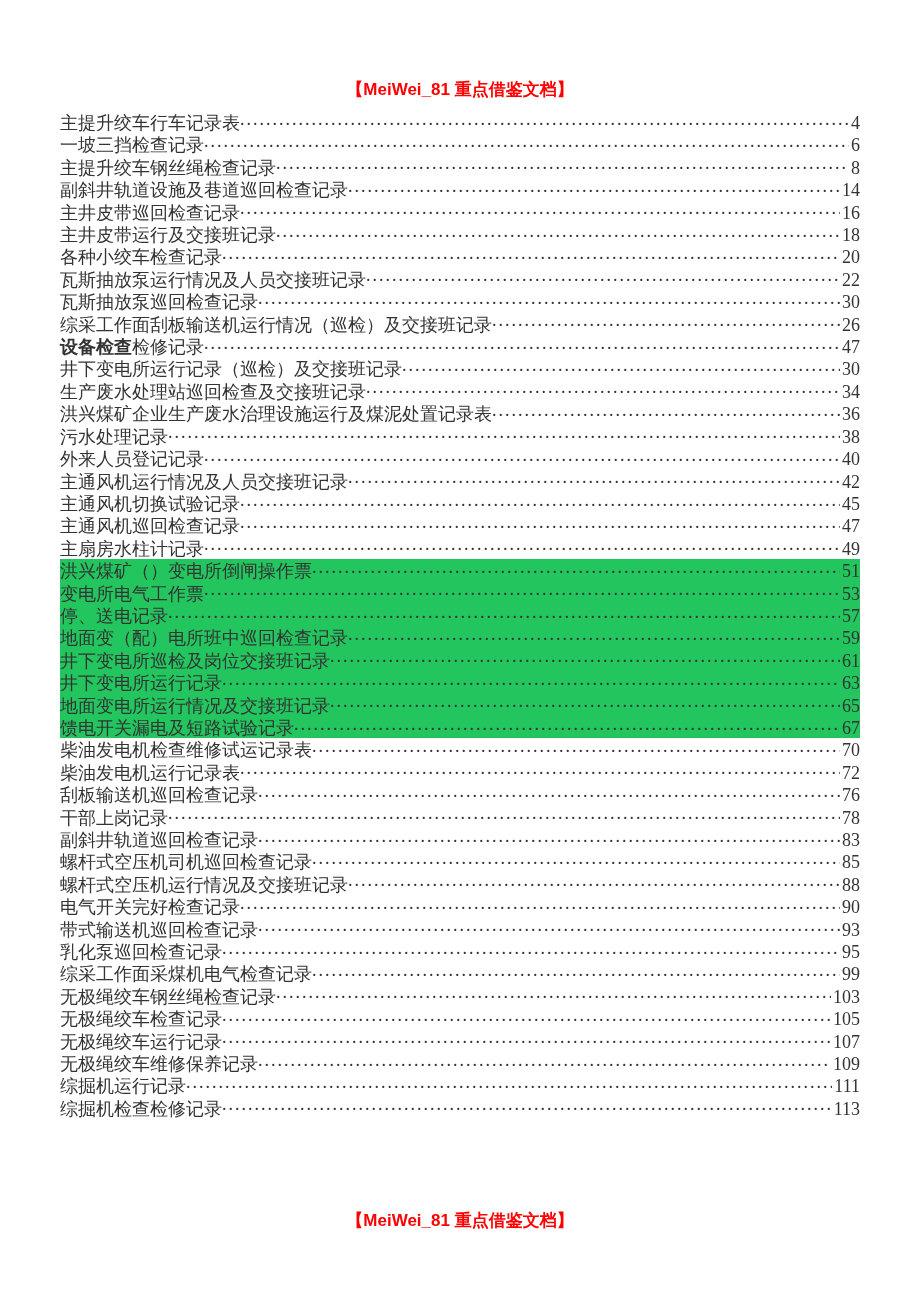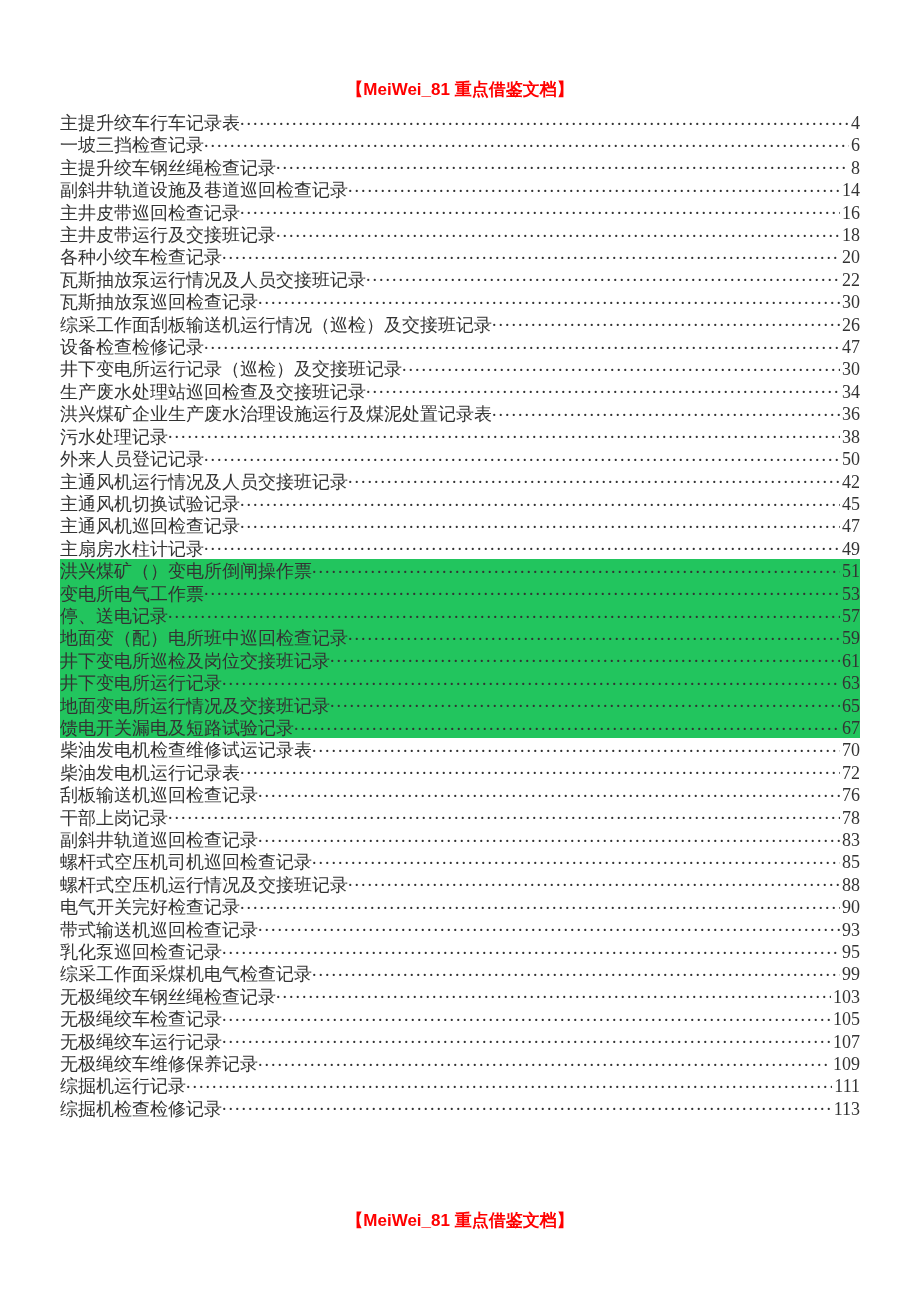--- a/index.html
+++ b/index.html
@@ -54,21 +54,21 @@
       left: 0;
       bottom: 0;
       letter-spacing: 2px;
       color: #333333;
     }
     .toc-page {
       flex-shrink: 0;
       padding-left: 2px;
     }
     .bold-part {
-      font-weight: normal;
+      font-weight: bold;
     }
     .footer-title {
       position: absolute;
       bottom: 70px;
       left: 0;
       right: 0;
       text-align: center;
       color: #ff0000;
       font-size: 17px;
       font-weight: bold;
@@ -152,21 +152,21 @@
         <span class="toc-page">36</span>
       </li>
       <li class="toc-item">
         <span class="toc-title">污水处理记录</span>
         <span class="toc-dots"></span>
         <span class="toc-page">38</span>
       </li>
       <li class="toc-item">
         <span class="toc-title">外来人员登记记录</span>
         <span class="toc-dots"></span>
-        <span class="toc-page">50</span>
+        <span class="toc-page">40</span>
       </li>
       <li class="toc-item">
         <span class="toc-title">主通风机运行情况及人员交接班记录</span>
         <span class="toc-dots"></span>
         <span class="toc-page">42</span>
       </li>
       <li class="toc-item">
         <span class="toc-title">主通风机切换试验记录</span>
         <span class="toc-dots"></span>
         <span class="toc-page">45</span>

